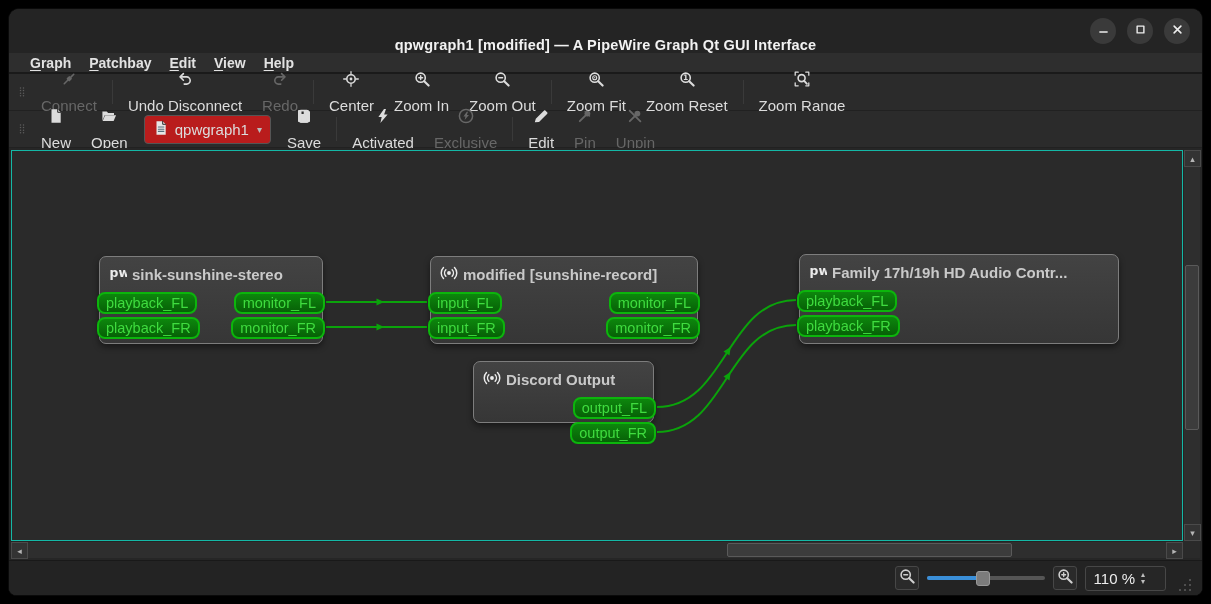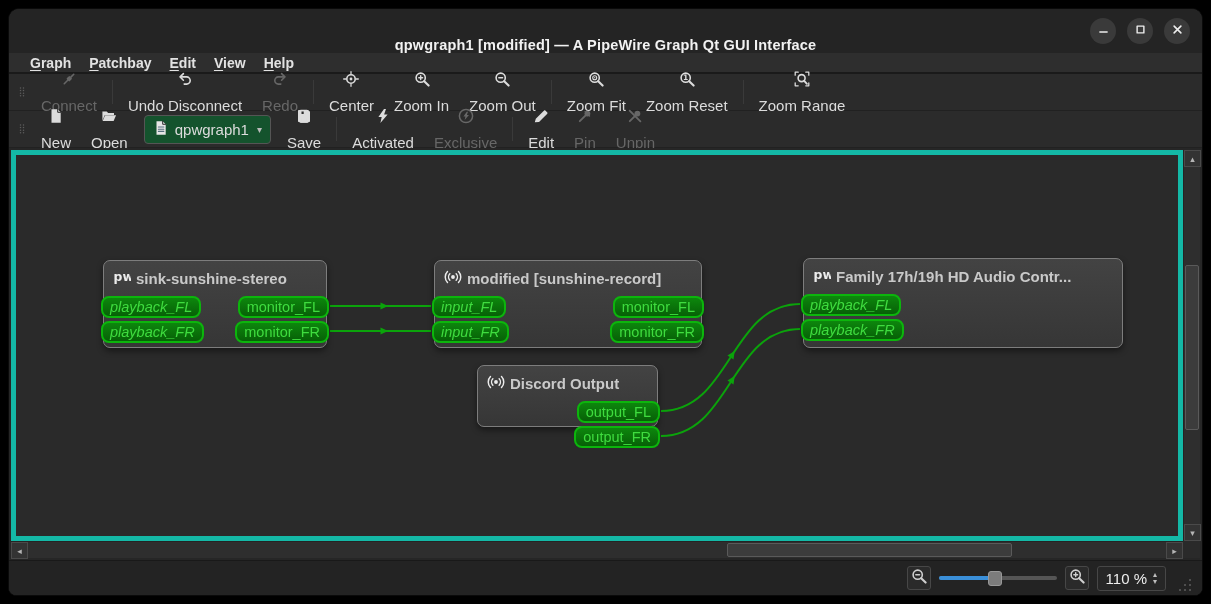--- a/index.html
+++ b/index.html
@@ -15,49 +15,49 @@
   .menubar { height:21px; background:#2e2e2e; display:flex; align-items:center; padding-left:12px; flex:0 0 auto; border-bottom:2px solid #1a1a1a; }
   .menu-item { color:#e2e2e2; font-size:14px; padding:1px 9px;font-weight:bold; }
   .menu-item u { text-decoration:underline; text-underline-offset:2px; }
   
   .toolbar { height:37px; background:#2b2b2b; display:flex; align-items:center; padding:0 4px; flex:0 0 auto; border-bottom:1px solid #212121; }
   .tb-grip { width:12px; height:26px; display:flex; align-items:center; justify-content:center; margin:0 3px; }
   .tb-item { display:flex; align-items:center; gap:7px; padding:5px 10px; color:#dcdcdc; font-size:15px; white-space:nowrap;flex-direction:column; }
   .tb-item.disabled { color:#676767; }
   .tb-sep { width:1px; height:24px; background:#1e1e1e; border-right:1px solid #3a3a3a; margin:0 5px; }
   .preset-btn { display:flex; align-items:center; gap:6px; padding:4px 8px; margin:0 6px; color:#dcdcdc; font-size:15px;
-                border:1px solid #555; border-radius:4px; background:#14532d; }
+                border:1px solid #555; border-radius:4px; background:#b91c1c; }
   .preset-btn .caret { font-size:10px; color:#bbb; margin-left:2px; }
   
   .canvas-frame { flex:1 1 auto; background:#262626; padding:2px; display:flex; flex-direction:column; min-height:0; }
   .canvas-row { display:flex; flex:1 1 auto; min-height:0; }
-  .canvas { position:relative; flex:1 1 auto; background:#2a2a2a; overflow:hidden; border:5px solid #14b8a6; }
+  .canvas { position:relative; flex:1 1 auto; background:#2a2a2a; overflow:hidden; border:1px solid #14b8a6; }
   .edges { position:absolute; left:0; top:0; width:100%; height:100%; }
   .node { position:absolute; background:linear-gradient(#434343,#363636); border:1px solid #7d7d7d; border-radius:7px;
           box-shadow:0 3px 6px rgba(0,0,0,.45); }
   .node-title { display:flex; align-items:center; gap:5px; padding:7px 10px 0 9px; color:#c9c9c9; font-size:15px; font-weight:bold; white-space:nowrap; overflow:hidden; }
   .port { position:absolute; height:22px; display:flex; align-items:center; padding:0 7px; font-size:14.5px; color:#3fdc3f;
           background:linear-gradient(#0d870d,#076007); border:2px solid #0cb50c; border-radius:8px; white-space:nowrap; }
-  .port.in { left:-3px;font-style:italic; } .port.out { right:-3px; }
+  .port.in { left:-3px; } .port.out { right:-3px; }
   
   .vscroll { width:17px; flex:0 0 auto; background:#2e2e2e; position:relative; border-left:1px solid #242424; }
   .hscroll-row { height:17px; display:flex; flex:0 0 auto; }
   .hscroll { flex:1 1 auto; background:#2e2e2e; position:relative; border-top:1px solid #242424; }
   .scroll-corner { width:17px; flex:0 0 auto; background:#2a2a2a; }
   .scroll-btn { position:absolute; width:17px; height:17px; background:#333; border:1px solid #4a4a4a; display:flex; align-items:center; justify-content:center; }
   .thumb { position:absolute; background:#3c3c3c; border:1px solid #5a5a5a; border-radius:2px; }
   
   .statusbar { height:35px; background:#232323; flex:0 0 auto; display:flex; align-items:center; justify-content:flex-end; gap:8px; padding-right:10px; border-top:1px solid #191919; }
   .sb-btn { width:24px; height:24px; border:1px solid #474747; border-radius:3px; background:#2a2a2a; color:#cfcfcf;
             display:flex; align-items:center; justify-content:center; }
   .slider { width:118px; height:18px; position:relative; display:flex; align-items:center; }
   .slider .track { position:absolute; left:0; right:0; height:4px; background:#555; border-radius:2px; }
   .slider .fill { position:absolute; left:0; height:4px; background:#3a8fd9; border-radius:2px; }
   .slider .handle { position:absolute; width:14px; height:15px; background:#7c7c7c; border:1px solid #999; border-radius:3px; top:1.5px; }
-  .spinbox { height:25px; min-width:66px; background:#262626; border:1px solid #474747; border-radius:3px; display:flex; align-items:center; padding:0 8px 0 8px; gap:6px; }
+  .spinbox { height:25px; min-width:66px; background:#262626; border:1px solid #474747; border-radius:3px; display:flex; align-items:center; padding:0 20px 0 8px; gap:6px; }
   .spinbox .val { color:#ededed; font-size:15px; }
   .spin-arrows { display:flex; flex-direction:column; line-height:7px; }
   .spin-arrows span { font-size:8px; color:#bdbdbd; }
   .resize-grip { width:14px; height:14px; margin-left:4px; align-self:flex-end; margin-bottom:3px; }
   svg text { font-family:"DejaVu Sans", sans-serif; }
 </style>
 </head>
 <body>
 
 <div class="window">

